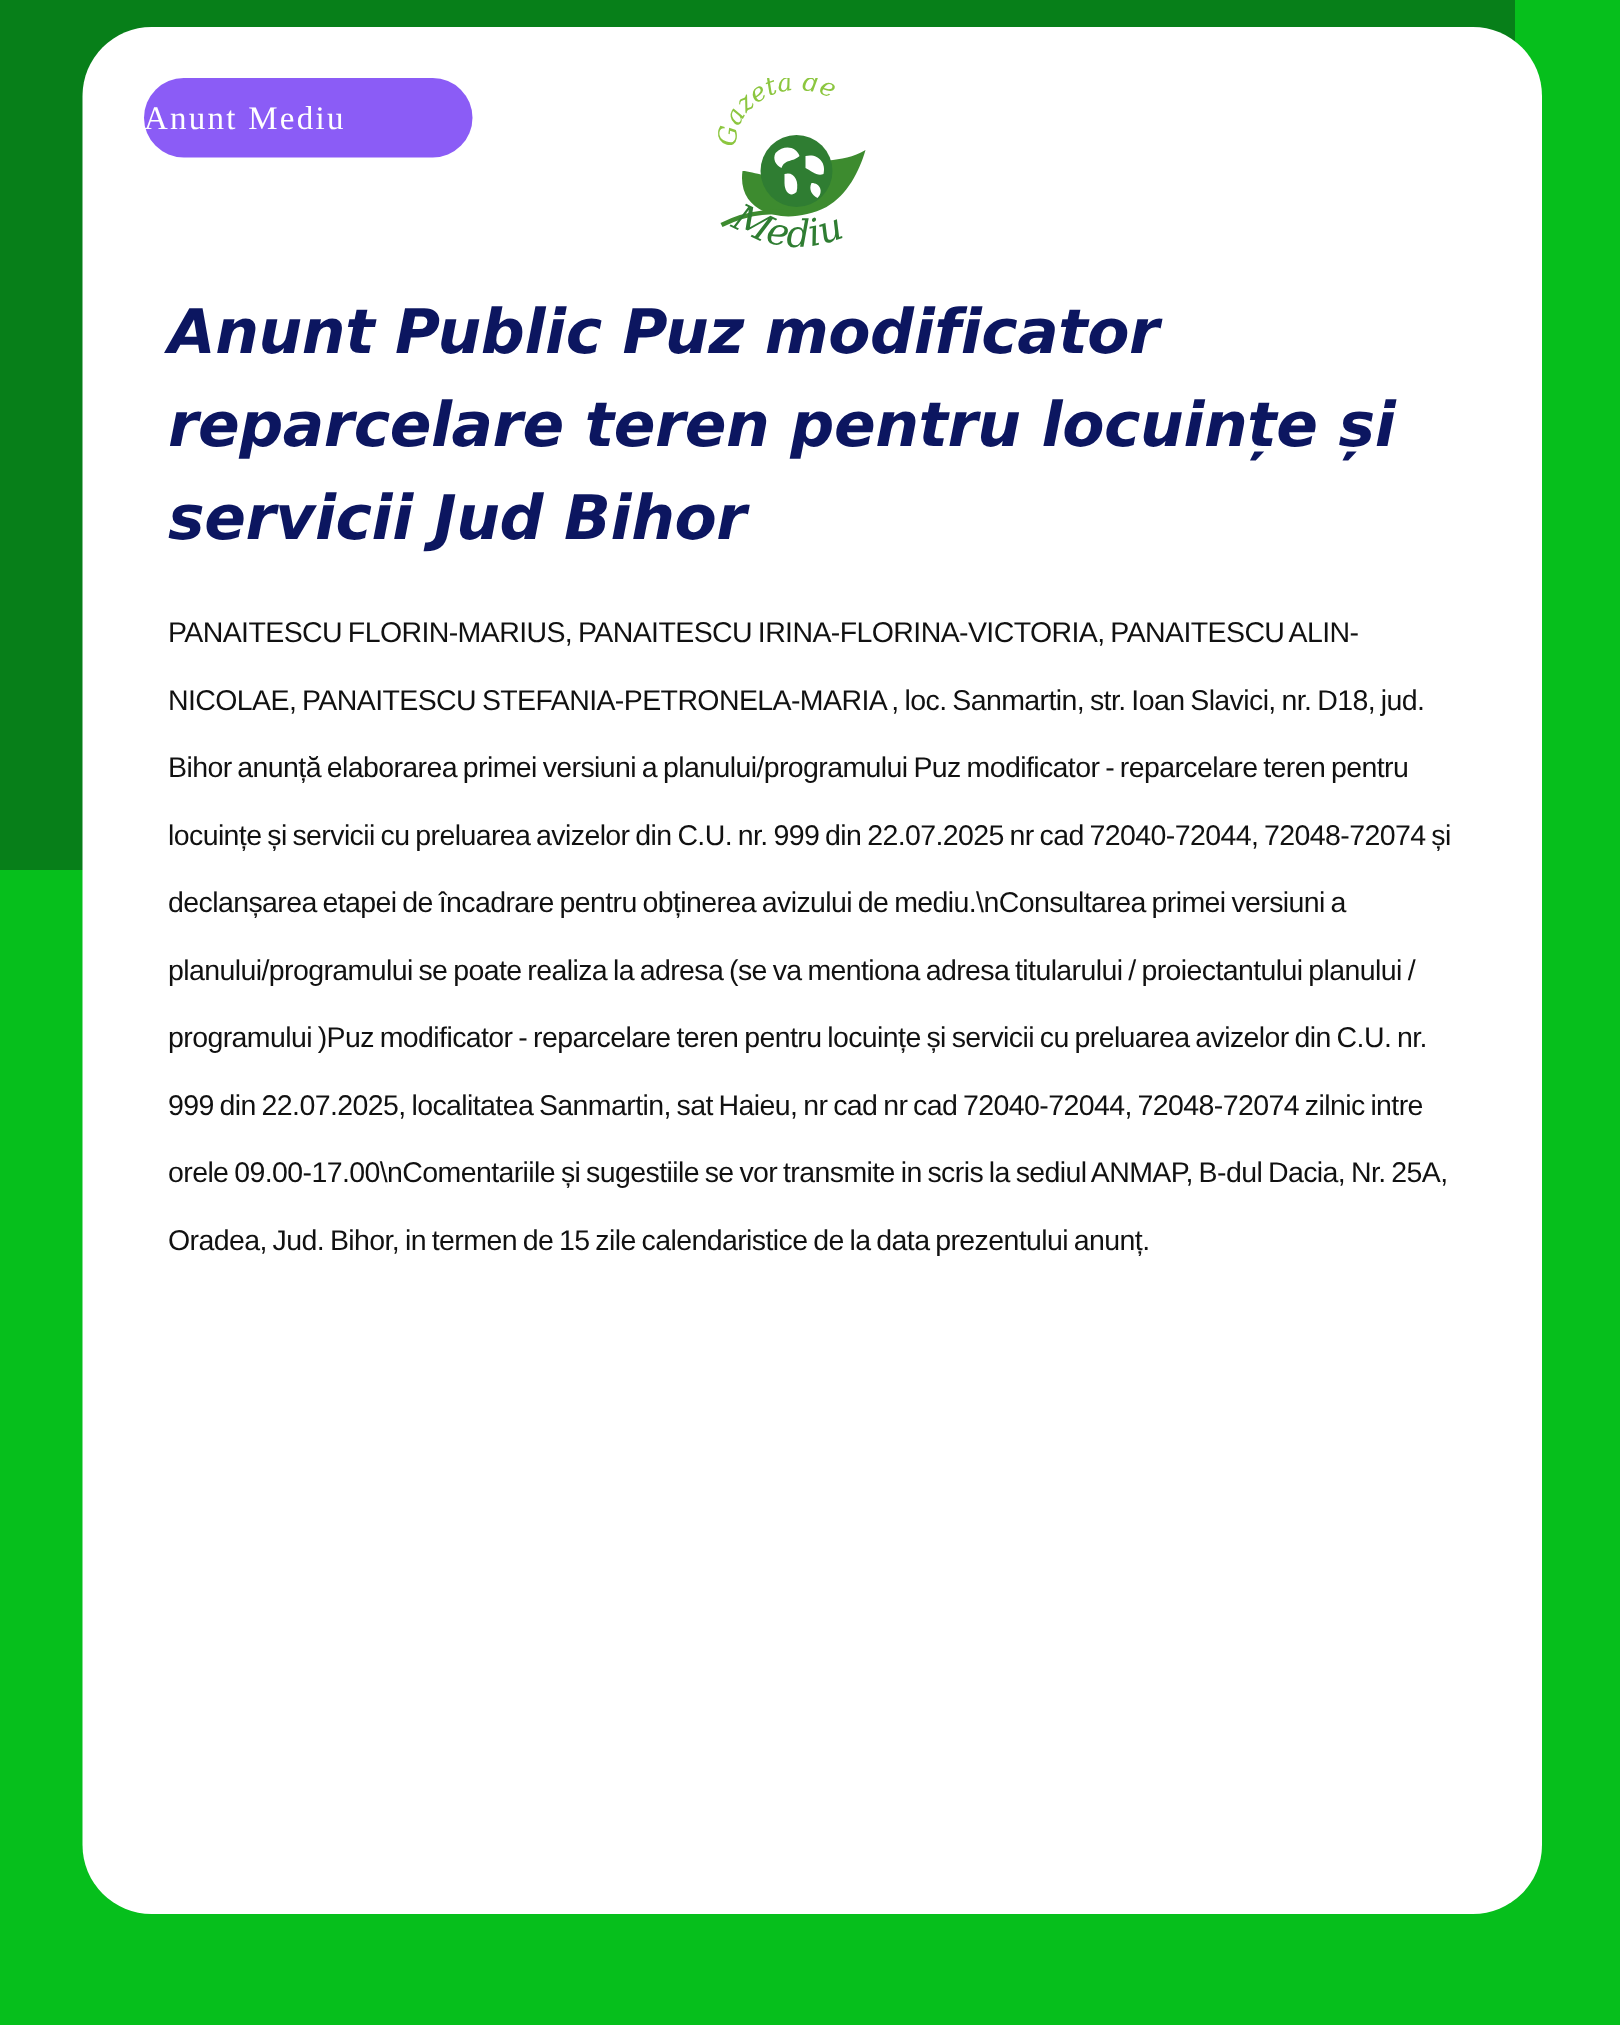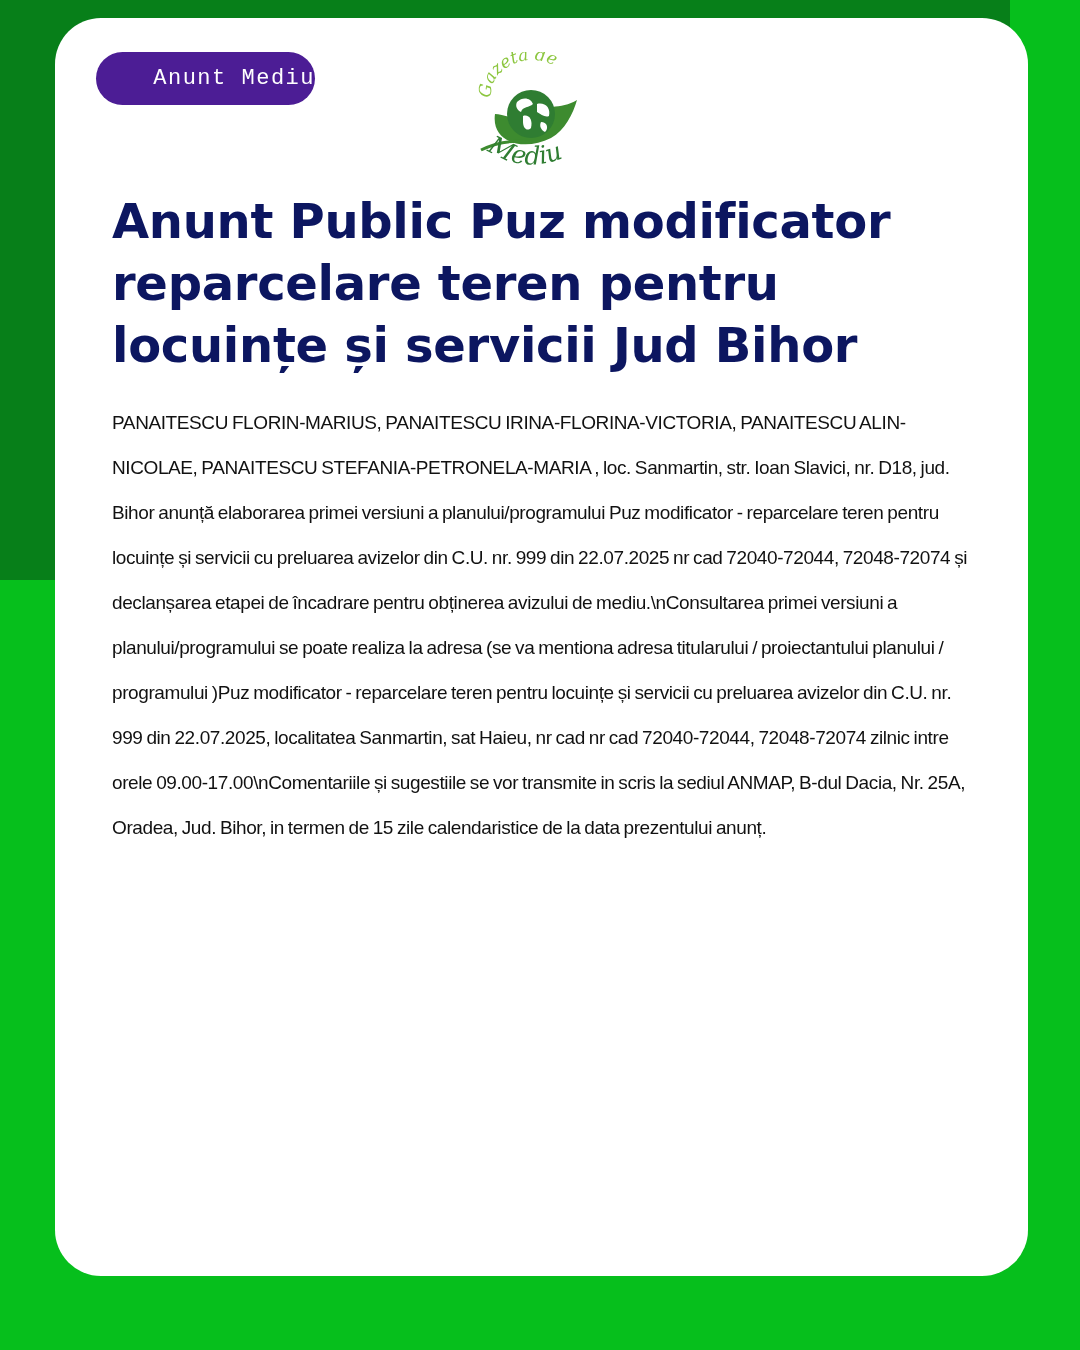--- a/index.html
+++ b/index.html
@@ -11,31 +11,31 @@
     .dark-block {
       position: absolute; left: 0; top: 0; width: 1010px; height: 580px;
       background: #077f19;
     }
     .card {
       position: absolute; left: 55px; top: 18px; width: 973px; height: 1258px;
       background: #ffffff; border-radius: 46px;
     }
     .badge {
       position: absolute; left: 41px; top: 34px; width: 219px; height: 53px;
-      background: #4c1d95; border-radius: 27px; color: #ffffff;
-      font-size: 22px; letter-spacing: 1.5px; line-height: 53px; text-align: right;
-      font-family: Liberation Mono, monospace;
+      background: #8b5cf6; border-radius: 27px; color: #ffffff;
+      font-size: 22px; letter-spacing: 1.5px; line-height: 53px; text-align: left;
+      font-family: Liberation Serif, serif;
     }
     .logo {
       position: absolute; left: 418px; top: 34px; width: 112px; height: 120px;
     }
     .title {
       position: absolute; left: 57px; top: 172px; width: 860px; margin: 0;
-      color: #0c1660; font-weight: bold; font-size: 48px; line-height: 62px;
-      font-family: "DejaVu Sans", sans-serif; letter-spacing: -0.3px;
+      color: #0c1660; font-weight: bold; font-size: 41px; line-height: 62px;
+      font-family: "DejaVu Sans", sans-serif; letter-spacing: -0.3px; font-style: italic;
     }
     .body-text {
       position: absolute; left: 57px; top: 382px; width: 870px; margin: 0;
       color: #111111; font-size: 19px; line-height: 45px;
       font-family: "Liberation Sans", sans-serif; letter-spacing: -0.4px;
       word-spacing: -1px;
     }
   </style>
 </head>
 <body>

